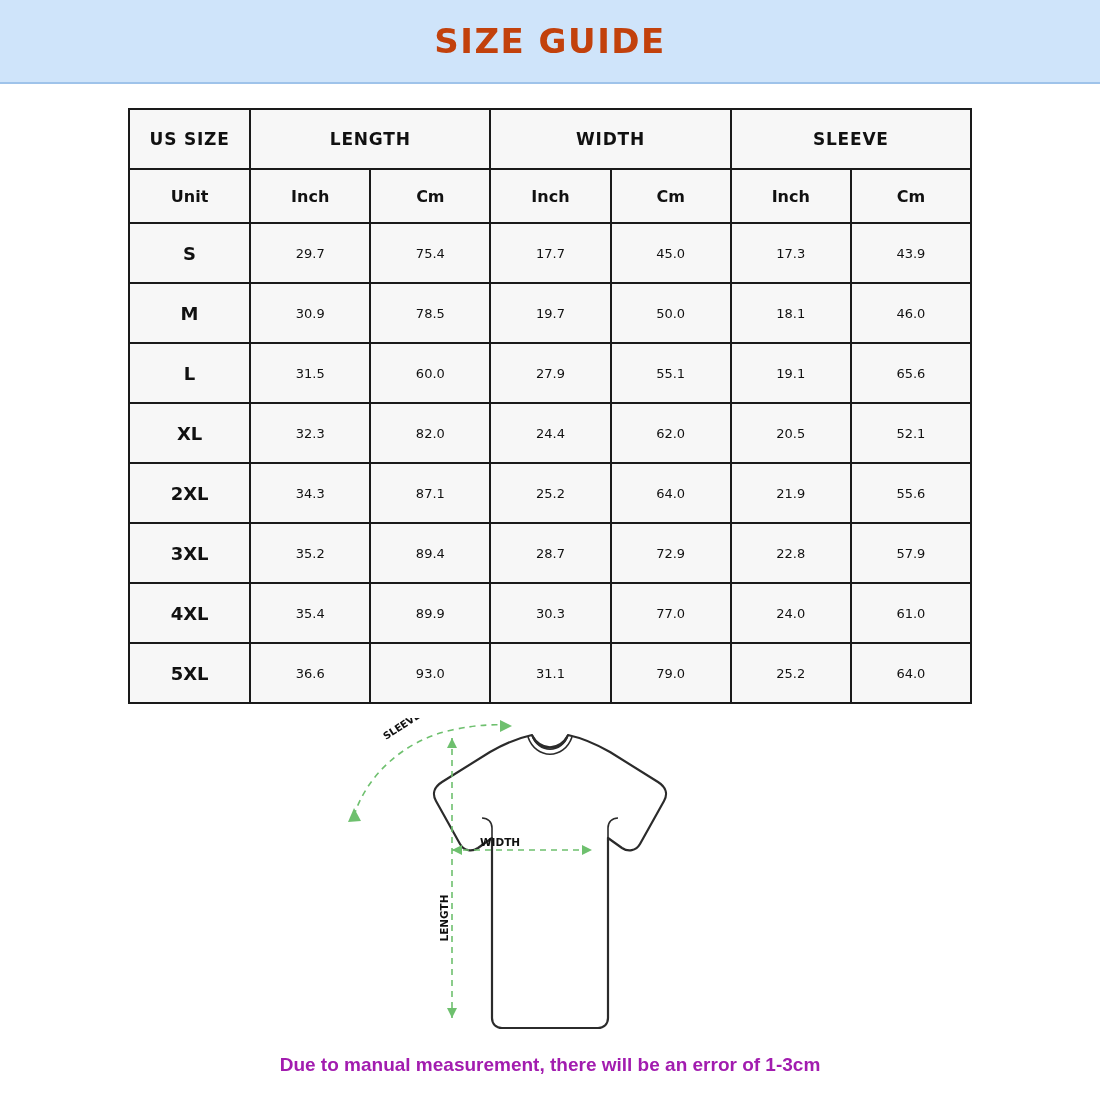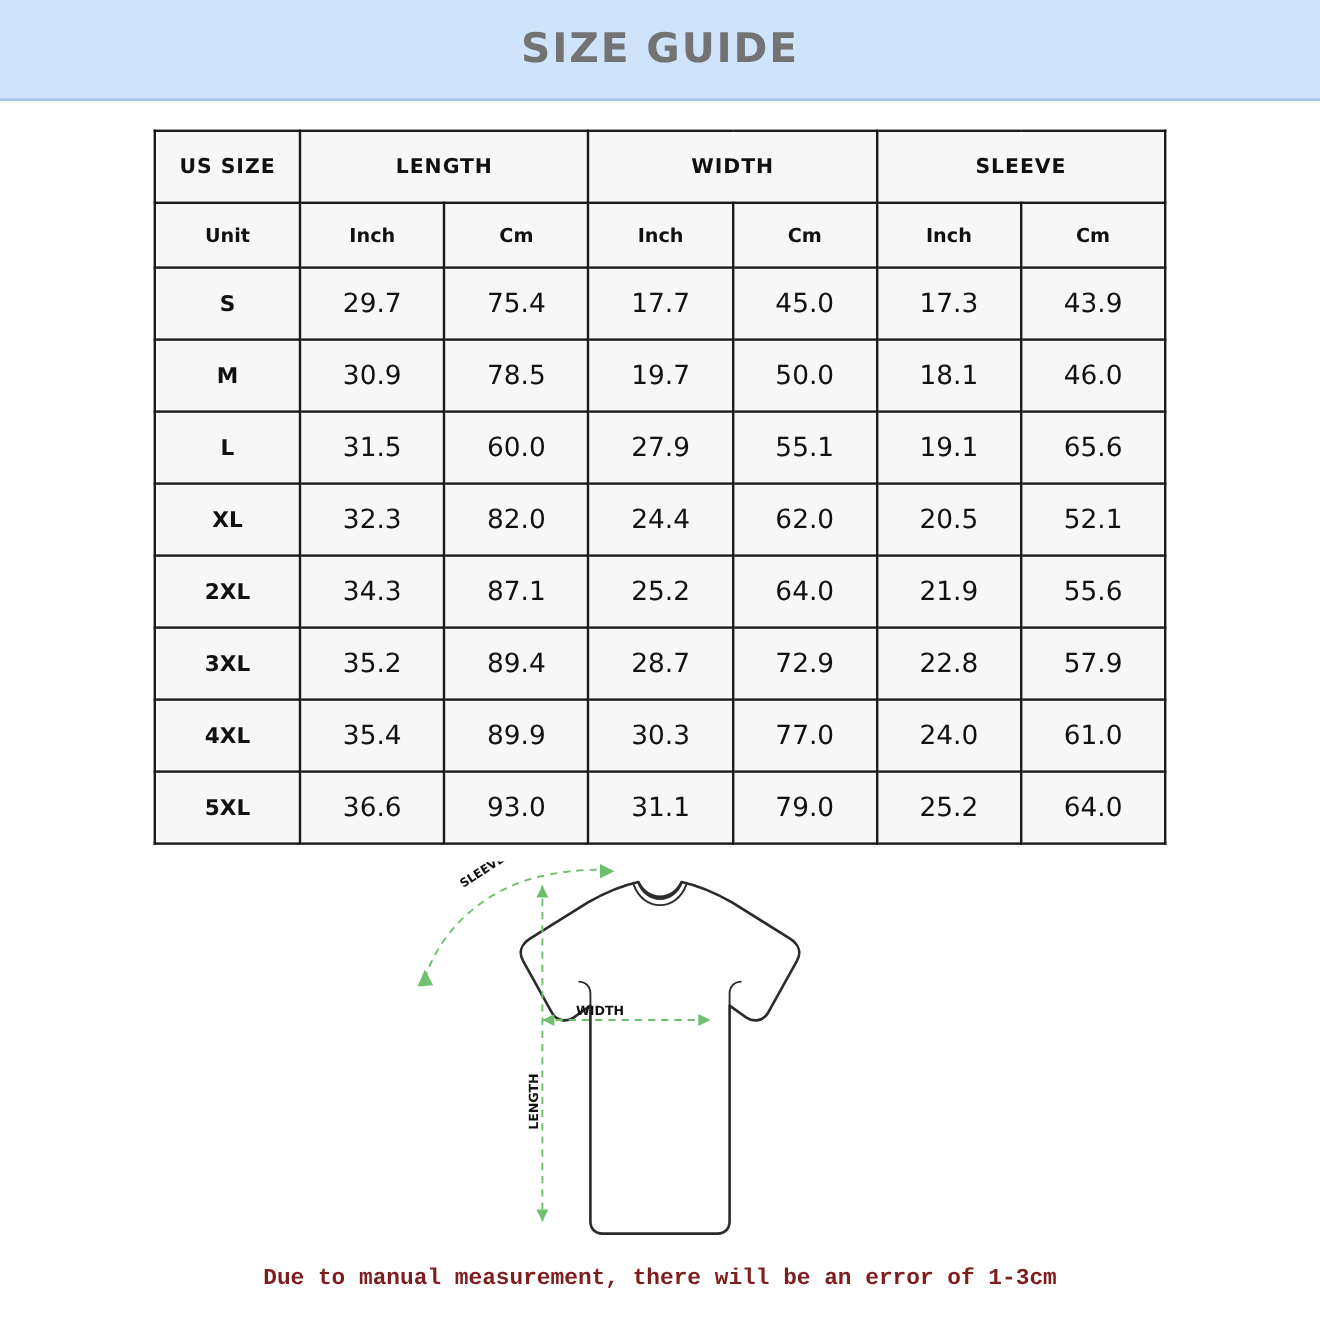--- a/index.html
+++ b/index.html
@@ -29,21 +29,21 @@
     display: flex;
     align-items: center;
     justify-content: center;
     box-sizing: border-box;
   }
   .header-title {
     font-family: "DejaVu Sans", sans-serif;
     font-size: 34px;
     font-weight: bold;
     letter-spacing: 1.5px;
-    color: #737373;
+    color: #c2410c;
   }
 
   
   .table-wrap {
     margin: 24px auto 0 auto;
     width: 844px;
   }
   table.size-table {
     border-collapse: collapse;
     width: 844px;
@@ -65,21 +65,21 @@
     font-weight: bold;
     letter-spacing: 0.8px;
   }
   .unit-row td {
     height: 50px;
     font-size: 16px;
     font-weight: bold;
   }
   .data-row td {
     height: 56px;
-    font-size: 22px;
+    font-size: 13px;
   }
   .data-row td.sz {
     font-weight: bold;
     font-size: 18px;
   }
   .col-size { width: 120px; }
   .col-num  { width: 119px; }
 
   
   .diagram {
@@ -91,24 +91,24 @@
   .diagram svg {
     display: block;
     margin: 0 auto;
   }
 
   
   .note {
     width: 1100px;
     text-align: center;
     margin-top: 6px;
-    font-family: Liberation Mono, monospace;
+    font-family: Liberation Sans, sans-serif;
     font-size: 19px;
     font-weight: bold;
-    color: #7f1d1d;
+    color: #a21caf;
   }
 </style>
 </head>
 <body>
 
 <div class="page">
 
   <div class="header">
     <div class="header-title">SIZE GUIDE</div>
   </div>

